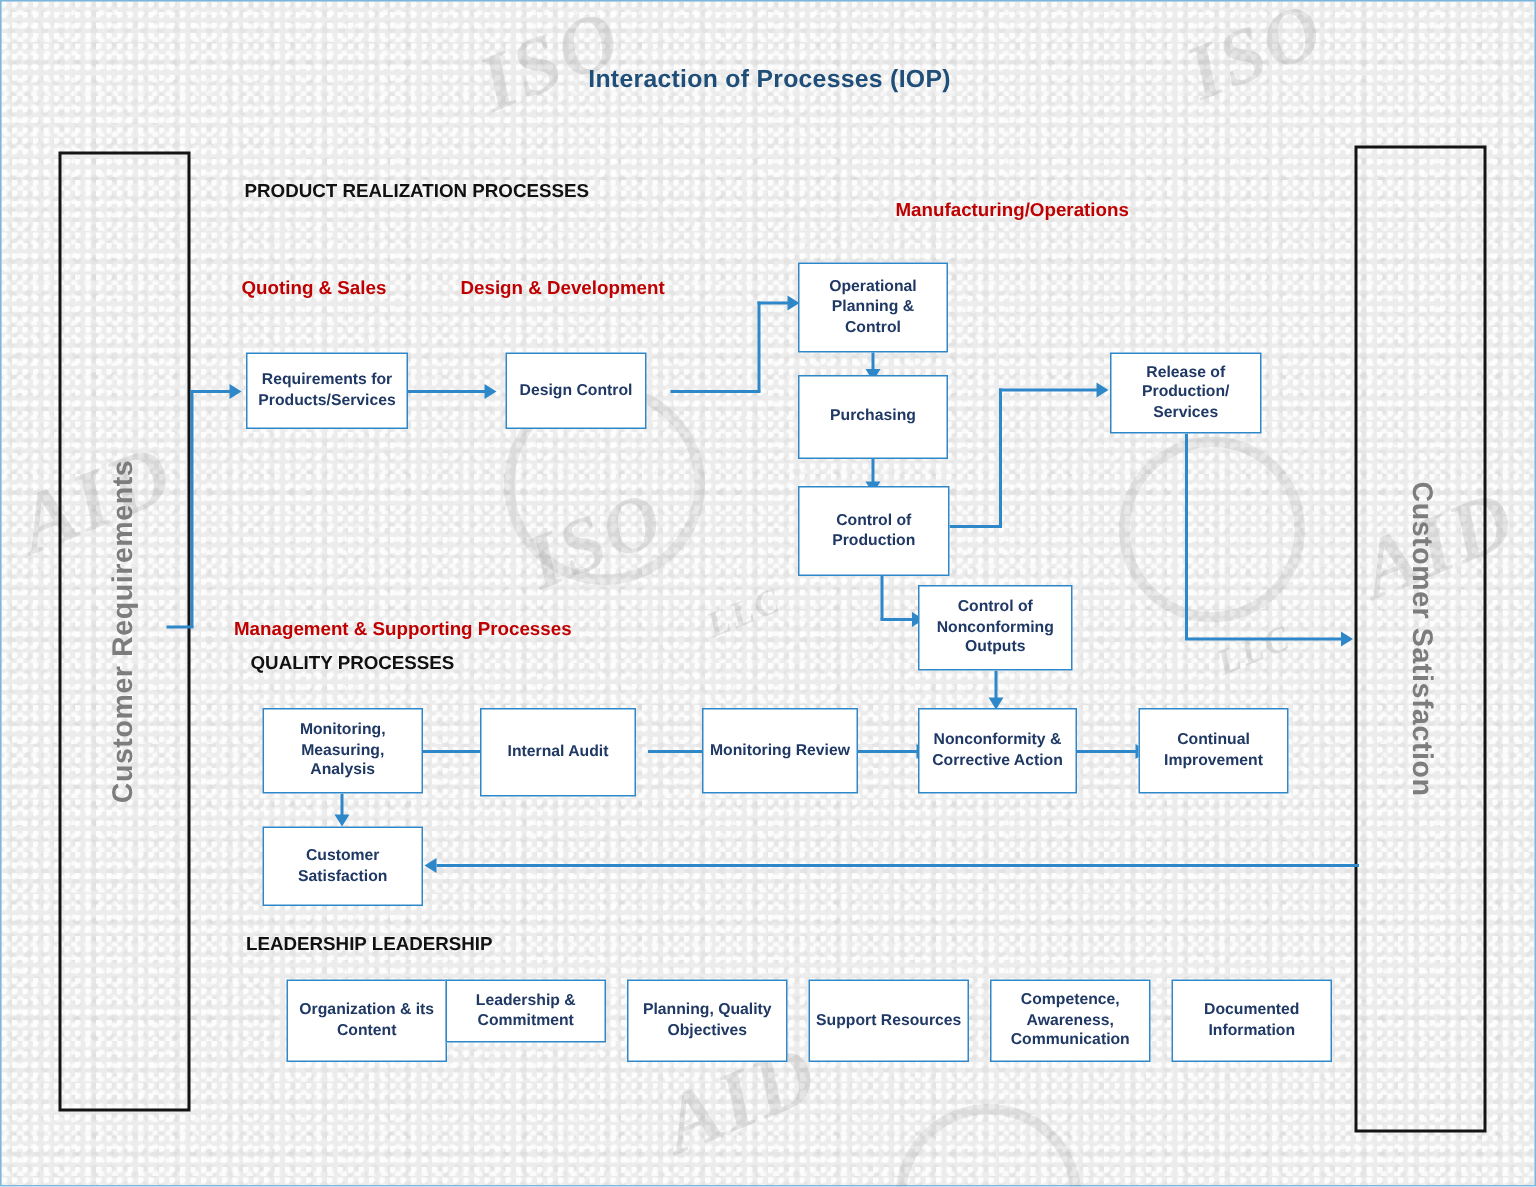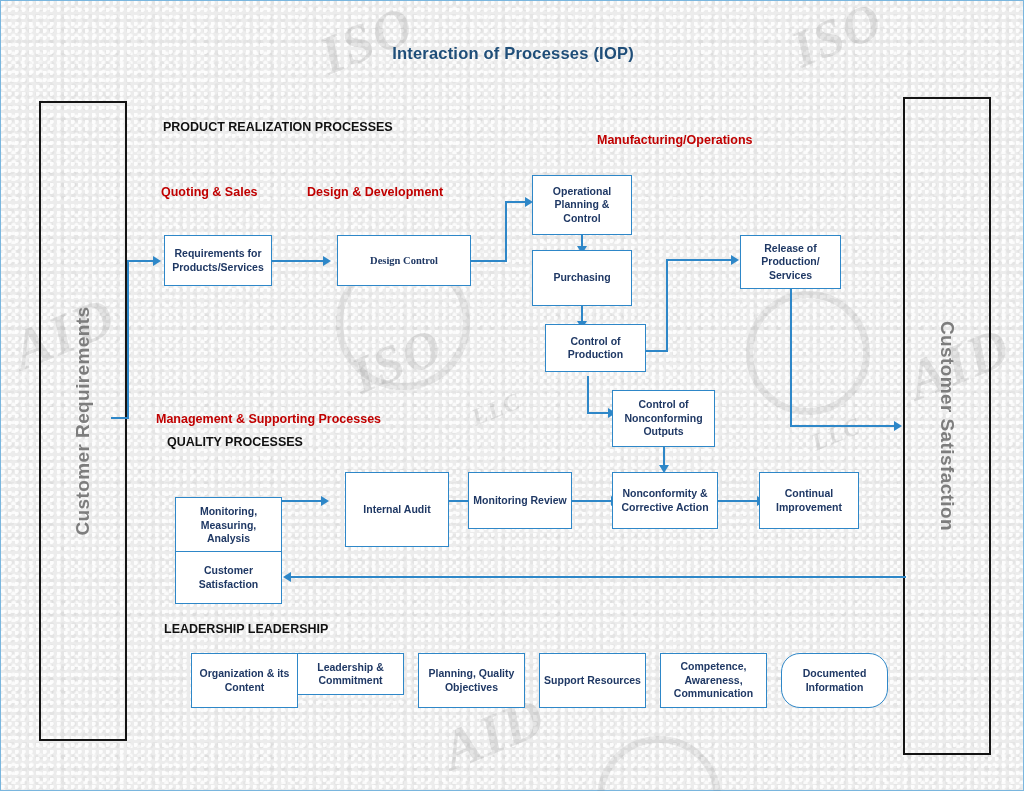--- a/index.html
+++ b/index.html
@@ -169,34 +169,34 @@
   <div class="ln lh" style="left:717px;top:499px;width:40px;"></div>
   <div class="ar ar-r" style="left:756px;top:495px;"></div>
 
   <div class="ln lv" style="left:226px;top:528px;height:17px;"></div>
   <div class="ar ar-d" style="left:222px;top:542px;"></div>
 
   <div class="ln lh" style="left:290px;top:575px;width:615px;"></div>
   <div class="ar ar-l" style="left:282px;top:571px;"></div>
 
   <div class="box" style="left:163px;top:234px;width:108px;height:51px;">Requirements for Products/Services</div>
-  <div class="box" style="left:336px;top:234px;width:134px;height:51px;font-family:Liberation Serif, serif;">Design Control</div>
+  <div class="box" style="left:336px;top:234px;width:94px;height:51px;">Design Control</div>
   <div class="box" style="left:531px;top:174px;width:100px;height:60px;">Operational Planning &amp; Control</div>
   <div class="box" style="left:531px;top:249px;width:100px;height:56px;">Purchasing</div>
-  <div class="box" style="left:544px;top:323px;width:101px;height:48px;">Control of Production</div>
+  <div class="box" style="left:531px;top:323px;width:101px;height:60px;">Control of Production</div>
   <div class="box" style="left:739px;top:234px;width:101px;height:54px;">Release of Production/ Services</div>
   <div class="box" style="left:611px;top:389px;width:103px;height:57px;">Control of Nonconforming Outputs</div>
 
-  <div class="box" style="left:174px;top:496px;width:107px;height:57px;">Monitoring, Measuring, Analysis</div>
-  <div class="box" style="left:344px;top:471px;width:104px;height:75px;">Internal Audit</div>
+  <div class="box" style="left:174px;top:471px;width:107px;height:57px;">Monitoring, Measuring, Analysis</div>
+  <div class="box" style="left:319px;top:471px;width:104px;height:59px;">Internal Audit</div>
   <div class="box" style="left:467px;top:471px;width:104px;height:57px;">Monitoring Review</div>
   <div class="box" style="left:611px;top:471px;width:106px;height:57px;">Nonconformity &amp; Corrective Action</div>
   <div class="box" style="left:758px;top:471px;width:100px;height:57px;">Continual Improvement</div>
   <div class="box" style="left:174px;top:550px;width:107px;height:53px;">Customer Satisfaction</div>
 
   <div class="box" style="left:190px;top:652px;width:107px;height:55px;">Organization &amp; its Content</div>
   <div class="box" style="left:296px;top:652px;width:107px;height:42px;">Leadership &amp; Commitment</div>
   <div class="box" style="left:417px;top:652px;width:107px;height:55px;">Planning, Quality Objectives</div>
   <div class="box" style="left:538px;top:652px;width:107px;height:55px;">Support Resources</div>
   <div class="box" style="left:659px;top:652px;width:107px;height:55px;">Competence, Awareness, Communication</div>
-  <div class="box" style="left:780px;top:652px;width:107px;height:55px;border-radius:19px;">Documented Information</div>
+  <div class="box" style="left:780px;top:652px;width:107px;height:55px;">Documented Information</div>
 
 </div>
 
 </body></html>

